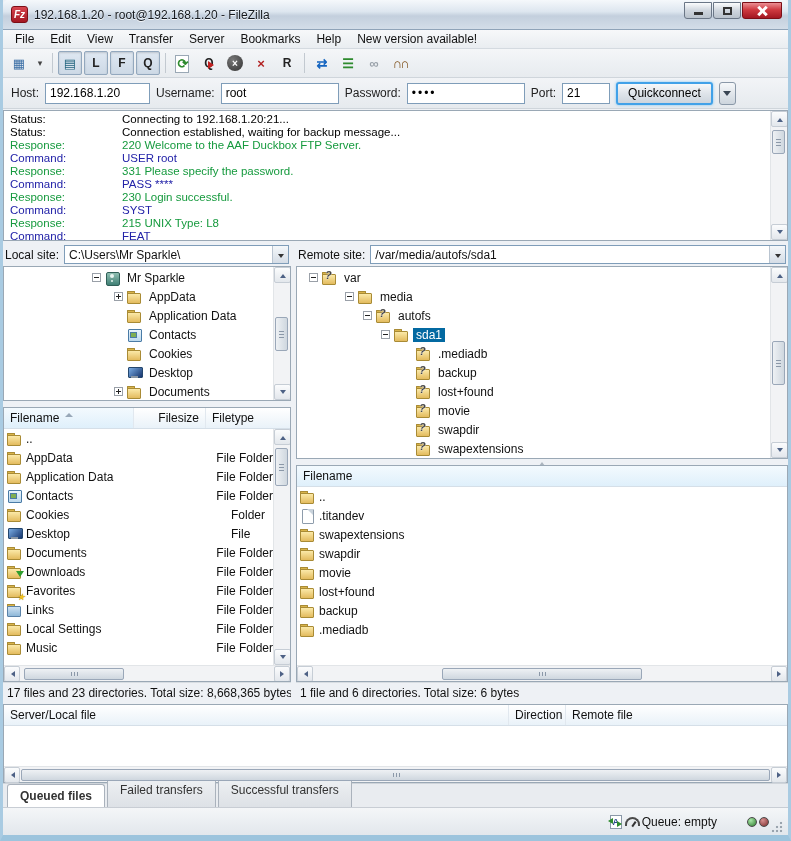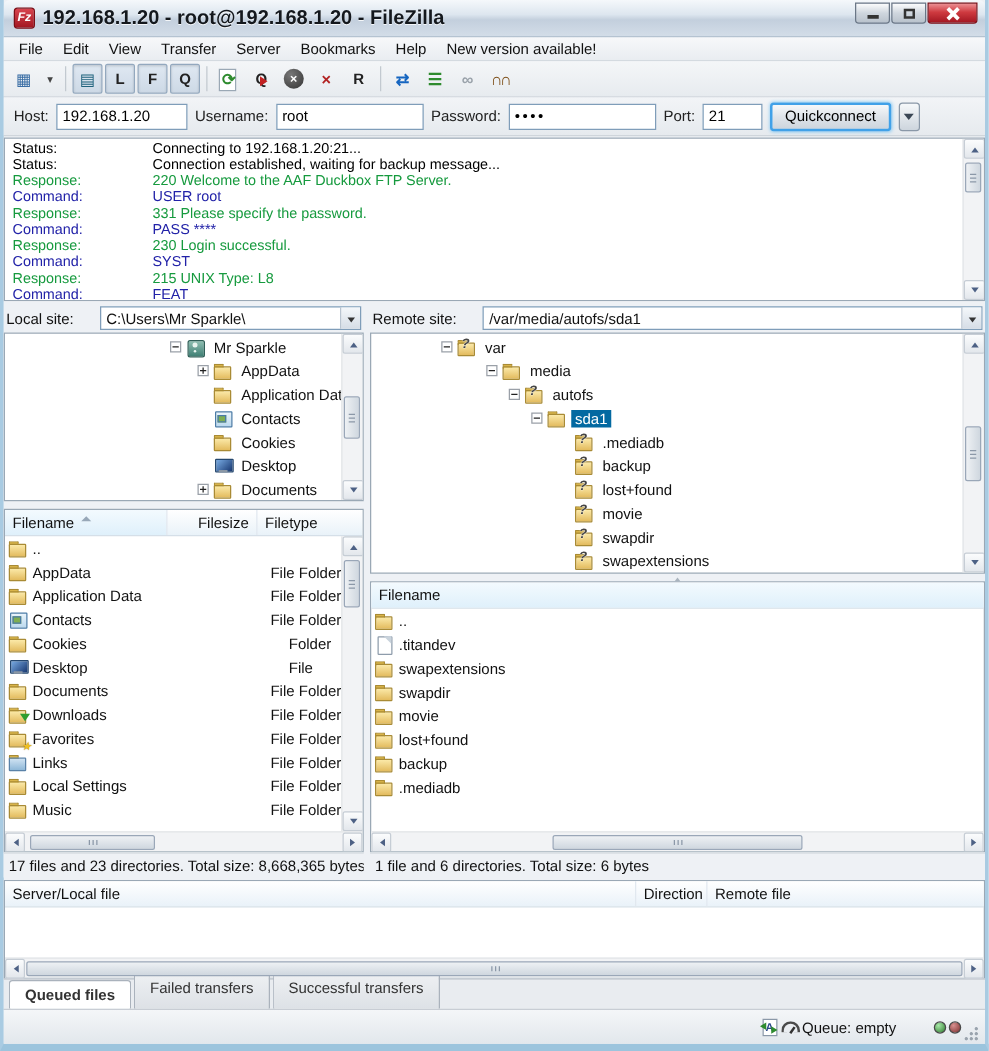--- a/index.html
+++ b/index.html
@@ -10,21 +10,21 @@
     border-left:3px solid #a9cbe2; border-right:3px solid #a9cbe2; border-bottom:6px solid #9cc4dd;
     background:#eef1f5; box-shadow:inset 0 0 0 1px #5d7m; }
 
   
   .titlebar { height:30px; flex:none; display:flex; align-items:center; padding:0 6px 0 8px; gap:6px;
     background:linear-gradient(180deg,#f5f8fb 0%,#dde6ef 40%,#c3cfdd 55%,#d3dde8 100%);
     border-bottom:1px solid #8fa3b8; border-radius:5px 5px 0 0; }
   .app-logo { width:17px; height:17px; flex:none; background:linear-gradient(180deg,#d8454f,#a31722);
     border:1px solid #7c0e16; border-radius:3px; color:#fff; font-weight:bold; font-size:10px;
     display:flex; align-items:center; justify-content:center; font-style:italic; }
-  .title-text { flex:1; font-size:16px; color:#14181d; text-shadow:0 1px 0 rgba(255,255,255,.8);font-weight:bold; }
+  .title-text { flex:1; font-size:12px; color:#14181d; text-shadow:0 1px 0 rgba(255,255,255,.8); }
   .winbtns { display:flex; gap:1px; align-self:flex-start; margin-top:2px; }
   .winbtn { width:28px; height:17px; border:1px solid #6a7686; border-radius:0 0 3px 3px;
     background:linear-gradient(180deg,#fbfcfd,#cfd6de 50%,#b9c2cc); display:flex; align-items:center; justify-content:center; position:relative; }
   .winbtn.close { width:40px; background:linear-gradient(180deg,#eb8f93,#cf3a40 45%,#a31722); border-color:#7c0e16; }
   .glyph-min { width:9px; height:3px; background:#333; margin-top:6px; }
   .glyph-max { width:9px; height:8px; border:2px solid #333; }
   .glyph-x { position:relative; width:10px; height:10px; }
   .glyph-x::before,.glyph-x::after { content:""; position:absolute; left:4px; top:-1px; width:3px; height:12px; background:#fff; }
   .glyph-x::before { transform:rotate(45deg);} .glyph-x::after { transform:rotate(-45deg);}
 
@@ -87,30 +87,30 @@
   .vthumb::after { content:""; position:absolute; left:3px; right:3px; top:50%; height:1px; background:#8b98a8; box-shadow:0 -3px 0 #8b98a8, 0 3px 0 #8b98a8; }
   .hthumb::after { content:""; position:absolute; top:3px; bottom:3px; left:50%; width:1px; background:#8b98a8; box-shadow:-3px 0 0 #8b98a8, 3px 0 0 #8b98a8; }
   .sfill { flex:1; }
 
   
   .main { flex:1; display:flex; min-height:0; background:#eef1f5; padding-top:2px; }
   .col { display:flex; flex-direction:column; min-height:0; }
   .col-left { width:288px; flex:none; }
   .col-split { width:5px; flex:none; }
   .col-right { flex:1; }
-  .sitebar { height:23px; flex:none; display:flex; align-items:center; gap:21px; padding:0 2px; }
+  .sitebar { height:23px; flex:none; display:flex; align-items:center; gap:5px; padding:0 2px; }
   .combo { flex:1; height:19px; display:flex; align-items:center; border:1px solid #7f9db9; background:#fff; }
   .combo .cval { flex:1; padding:0 4px; white-space:nowrap; overflow:hidden; }
   .combo .cbtn { width:16px; height:17px; flex:none; background:linear-gradient(#f4f7fa,#d5dde6); border-left:1px solid #b9c4d0;
     display:flex; align-items:center; justify-content:center; }
   .combo .cbtn .tri-down { border-top-color:#333; margin-top:5px; border-width:3px; border-top-width:4px; }
   .treepane { flex:none; background:#fff; border:1px solid #9aa8b5; display:flex; overflow:hidden; }
   .treepane.h-local { height:135px; }
   .treepane.h-remote { height:193px; }
-  .treebody { flex:1; overflow:hidden; padding-top:1px;padding-left:44px; }
+  .treebody { flex:1; overflow:hidden; padding-top:1px; }
   .trow { height:19px; display:flex; align-items:center; white-space:nowrap; }
   .exp { position:relative; width:9px; height:9px; flex:none; border:1px solid #9aa0a8; background:#fff; margin-right:4px; }
   .exp .h { position:absolute; left:1px; right:1px; top:3px; height:1px; background:#222; }
   .exp .v { position:absolute; top:1px; bottom:1px; left:3px; width:1px; background:#222; }
   .exp.none { visibility:hidden; }
   .lbl { padding:0 3px; }
   .lbl.sel { background:#0369a1; color:#fff; }
   .gap6 { height:6px; flex:none; display:flex; align-items:center; justify-content:center; }
   .gap6 .tri-tiny { width:0;height:0;border:3px solid transparent;border-bottom:4px solid #aab4be; }
 

